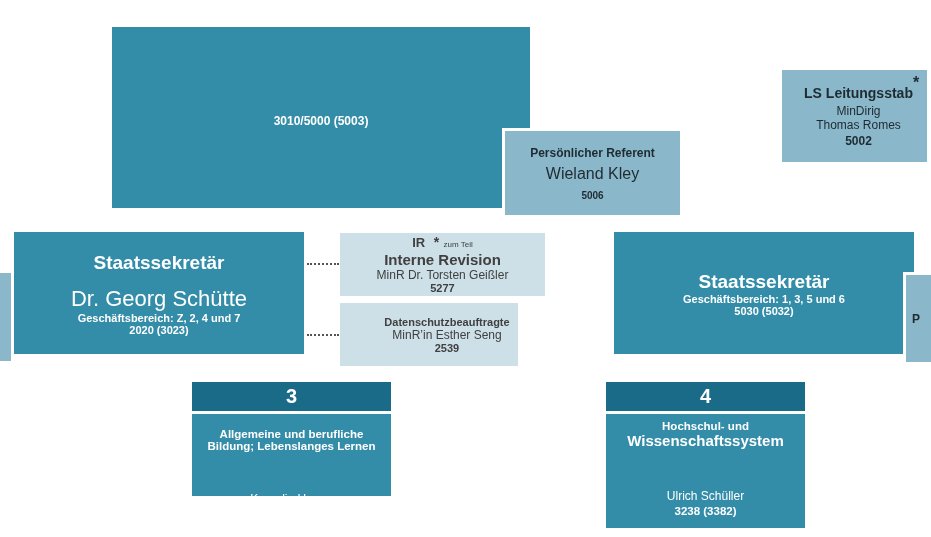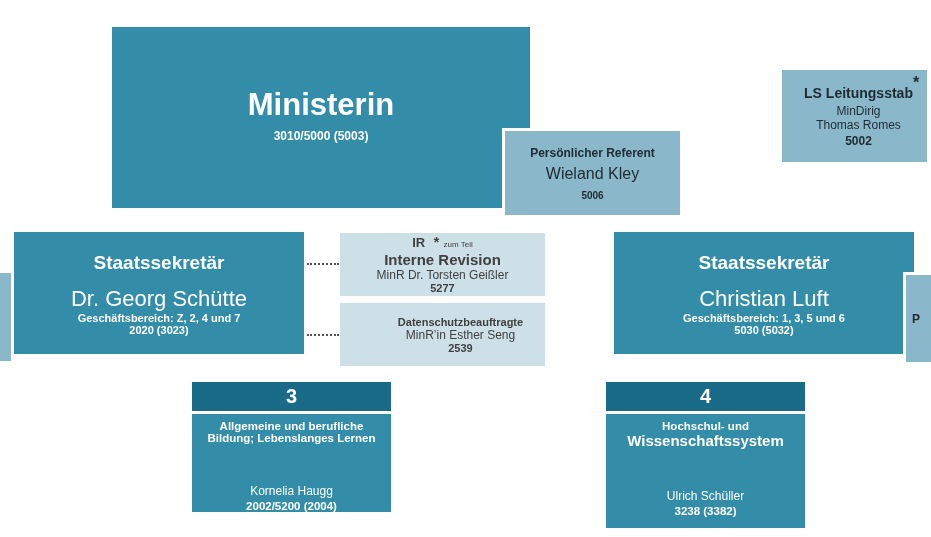--- a/index.html
+++ b/index.html
@@ -11,21 +11,20 @@
   .mid { background:#8ab7c9; color:#1e2b32; }
   .light { background:#cde0e8; color:#404040; }
   .head { background:#1a6b88; color:#fff; }
   .b { font-weight:bold; }
   .dots { position:absolute; height:0; border-top:2px dotted #555; }
 </style>
 </head>
 <body>
 
 <div class="box dark" style="left:112px;top:27px;width:418px;height:181px;">
-  <div class="b" style="font-size:31px;line-height:36px;margin-top:-6px;">Ministerin</div>
   <div class="b" style="font-size:12px;margin-top:6px;">3010/5000 (5003)</div>
 </div>
 
 <div class="box mid" style="left:502px;top:128px;width:178px;height:87px;border-left:3px solid #fff;border-top:3px solid #fff;">
   <div class="b" style="font-size:12px;">Persönlicher Referent</div>
   <div style="font-size:16px;margin-top:5px;">Wieland Kley</div>
   <div class="b" style="font-size:10px;margin-top:7px;">5006</div>
 </div>
 
 <div class="box mid" style="left:782px;top:70px;width:145px;height:92px;padding-left:8px;">
@@ -54,41 +53,40 @@
   <div style="line-height:13px;">
     <span class="b" style="font-size:13px;">IR</span>
     <span class="b" style="font-size:14px;margin-left:4px;">*</span>
     <span style="font-size:8px;">zum Teil</span>
   </div>
   <div class="b" style="font-size:15px;">Interne Revision</div>
   <div style="font-size:12px;">MinR Dr. Torsten Geißler</div>
   <div class="b" style="font-size:11px;">5277</div>
 </div>
 
-<div class="box light" style="left:340px;top:303px;width:205px;height:63px;padding-left:36px;">
+<div class="box light" style="left:340px;top:303px;width:178px;height:63px;padding-left:36px;">
   <div class="b" style="font-size:11px;">Datenschutzbeauftragte</div>
   <div style="font-size:12px;">MinR’in Esther Seng</div>
   <div class="b" style="font-size:11px;">2539</div>
 </div>
 
 <div class="box dark" style="left:614px;top:232px;width:300px;height:122px;padding-top:2px;">
   <div class="b" style="font-size:19px;">Staatssekretär</div>
-  <div style="font-size:22px;margin-top:12px;">Christian Luft</div>
   <div class="b" style="font-size:11px;">Geschäftsbereich: 1, 3, 5 und 6</div>
   <div class="b" style="font-size:11px;">5030 (5032)</div>
 </div>
 
 <div class="box mid" style="left:903px;top:272px;width:28px;height:90px;border-left:3px solid #fff;border-top:3px solid #fff;align-items:flex-start;padding-left:6px;">
   <span class="b" style="font-size:12px;color:#1e2b32;">P</span>
 </div>
 
 <div class="box head" style="left:192px;top:382px;width:199px;height:29px;">
   <div class="b" style="font-size:20px;">3</div>
 </div>
-<div class="box dark" style="left:192px;top:414px;width:199px;height:98px;justify-content:flex-start;padding-top:6px;">
+<div class="box dark" style="left:192px;top:414px;width:199px;height:82px;justify-content:flex-start;padding-top:14px;">
   <div class="b" style="font-size:11.5px;">Allgemeine und berufliche</div>
   <div class="b" style="font-size:11.5px;">Bildung; Lebenslanges Lernen</div>
   <div style="font-size:12px;margin-top:40px;">Kornelia Haugg</div>
   <div class="b" style="font-size:11.5px;margin-top:2px;">2002/5200 (2004)</div>
 </div>
 
 <div class="box head" style="left:606px;top:382px;width:199px;height:29px;">
   <div class="b" style="font-size:20px;">4</div>
 </div>
 <div class="box dark" style="left:606px;top:414px;width:199px;height:114px;justify-content:flex-start;padding-top:6px;">

